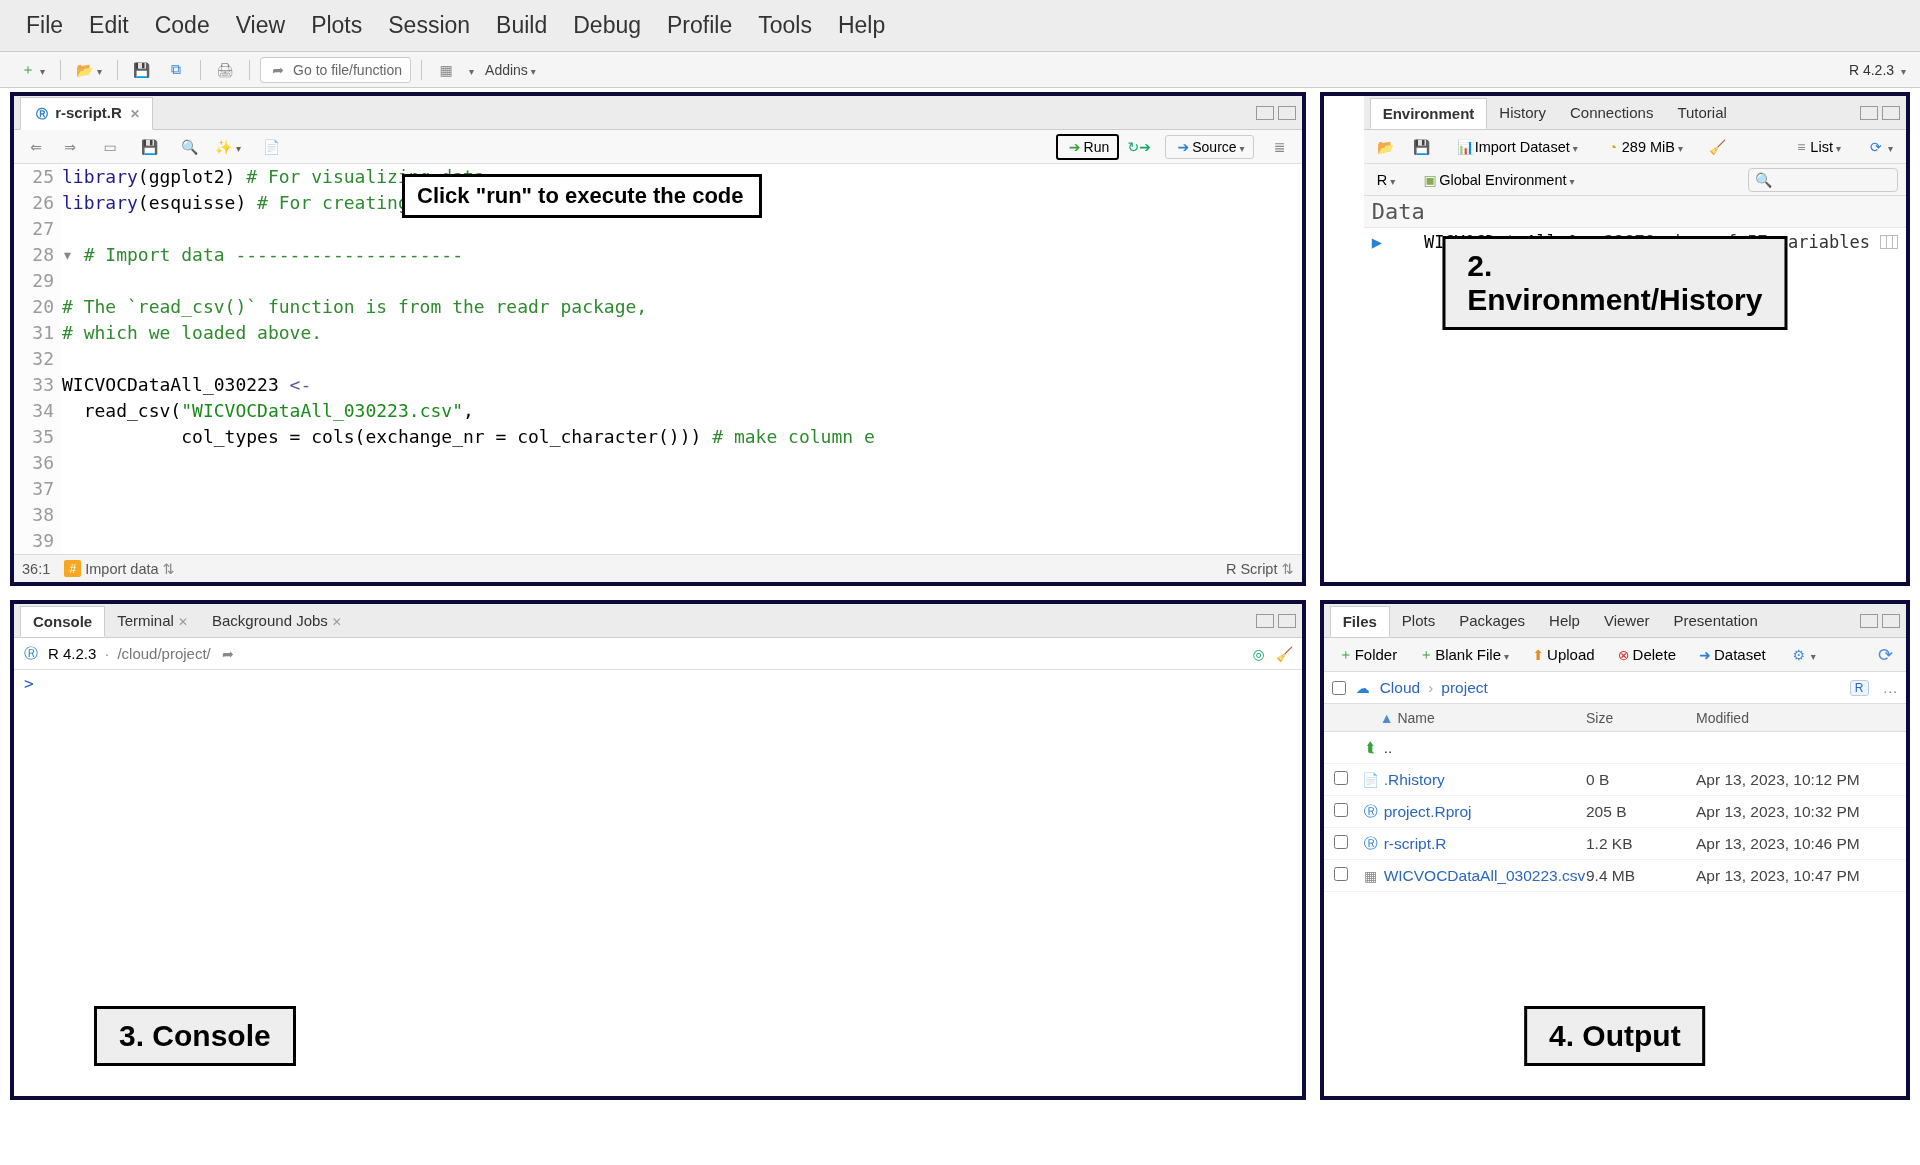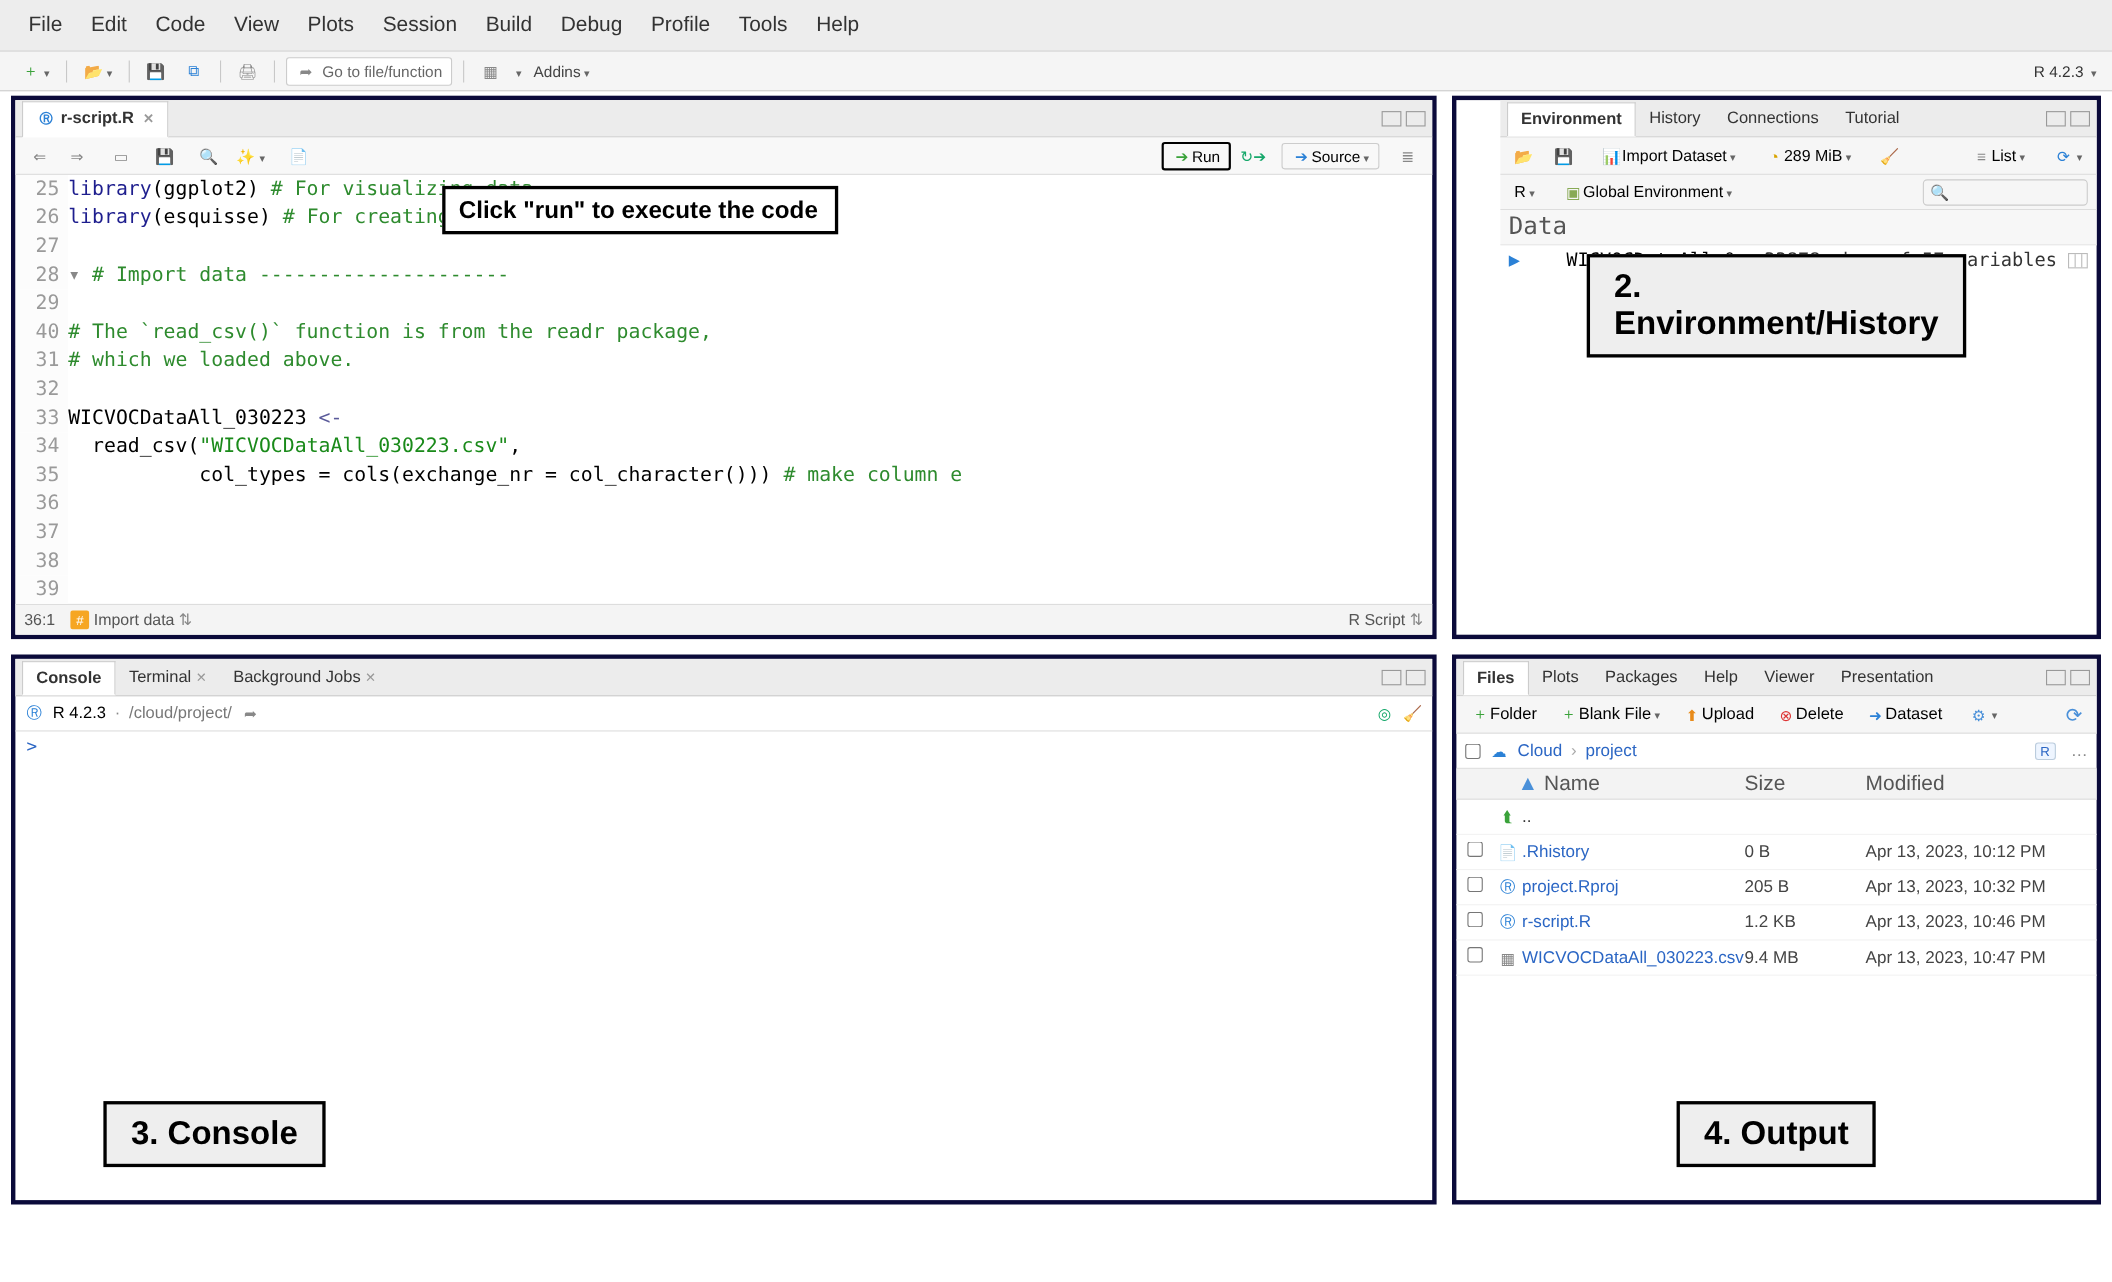--- a/index.html
+++ b/index.html
@@ -1,19 +1,19 @@
 <!DOCTYPE html>
 <html><head>
 <meta charset="utf-8">
 <style>
 * { box-sizing: border-box; margin: 0; padding: 0; }
 body { font-family: Arial, Helvetica, sans-serif; font-size: 14px; background: #fff; color: #000; }
 
 
-.menubar { display: flex; gap: 26px; padding: 12px 26px; background: #ededed; border-bottom: 1px solid #ccc; font-size: 19px; color: #333; }
+.menubar { display: flex; gap: 26px; padding: 12px 26px; background: #ededed; border-bottom: 1px solid #ccc; font-size: 23px; color: #333; }
 .menubar span { cursor: pointer; }
 
 .toolbar { display: flex; align-items: center; gap: 6px; padding: 5px 14px; background: #f5f5f5; border-bottom: 1px solid #ccc; font-size: 14px; color: #444; height: 36px; }
 .toolbar .sep { width: 1px; height: 20px; background: #c8c8c8; margin: 0 4px; }
 .toolbar .pill { display: inline-flex; align-items: center; border: 1px solid #ccc; border-radius: 3px; height: 26px; padding: 0 8px; background: #fff; color: #666; gap:6px; }
 .toolbar .r-version { margin-left: auto; color: #333; }
 .ic { display:inline-flex; align-items:center; justify-content:center; width:18px; height:18px; font-size:14px; }
 .caret::after { content:"▾"; font-size:10px; color:#666; margin-left:3px; }
 .small-btn { display:inline-flex; align-items:center; justify-content:center; border:1px solid transparent; border-radius:3px; padding:1px 4px; cursor:pointer; }
 
@@ -62,21 +62,21 @@
 .env-row .grid-ic::after{content:"";position:absolute;left:66%;top:0;bottom:0;width:1px;background:#bbb;}
 
 
 .files-toolbar { display:flex; align-items:center; gap:10px; background:#f6f6f6; border-bottom:1px solid #ddd; height:34px; padding:0 8px; font-size:15px; }
 .files-toolbar .gear { margin-left:4px; color:#4a90d9; }
 .files-toolbar .refresh { margin-left:auto; color:#4a90d9; font-size:18px; }
 .crumb-bar { display:flex; align-items:center; gap:8px; border-bottom:1px solid #ddd; height:32px; padding:0 8px; font-size:15.5px; }
 .crumb-bar a { color:#2b66c4; text-decoration:none; }
 .crumb-bar .chev { color:#aaa; }
 .rproj-badge { margin-left:auto; border:1px solid #bcd; border-radius:3px; padding:0 4px; font-size:12px; color:#2b66c4; background:#eef5ff; }
-.filehdr { display:flex; align-items:center; background:#f3f3f3; border-bottom:1px solid #ddd; height:28px; font-size:19px; color:#555; }
+.filehdr { display:flex; align-items:center; background:#f3f3f3; border-bottom:1px solid #ddd; height:28px; font-size:14px; color:#555; }
 .filehdr .col-ck { width:34px; }
 .filehdr .col-name { flex:1; padding-left:22px; }
 .filehdr .col-size { width:110px; }
 .filehdr .col-mod { width:210px; }
 .filerow { display:flex; align-items:center; height:32px; font-size:15.5px; border-bottom:1px solid #f2f2f2; }
 .filerow .col-ck { width:34px; text-align:center; }
 .filerow .col-ic { width:26px; text-align:center; font-size:14px;}
 .filerow .col-name { flex:1; color:#2b66c4; }
 .filerow .col-size { width:110px; color:#444; }
 .filerow .col-mod { width:210px; color:#444; }
@@ -223,21 +223,21 @@
         </div>
         <div class="editor-row">
           <div class="gutter">28</div>
           <div class="codecell"><span style="color: rgb(136, 136, 136);">▾ </span><span class="kw-comment"># Import data ---------------------</span></div>
         </div>
         <div class="editor-row">
           <div class="gutter">29</div>
           <div class="codecell"><span></span></div>
         </div>
         <div class="editor-row">
-          <div class="gutter">40</div>
+          <div class="gutter">20</div>
           <div class="codecell"><span class="kw-comment"># The `read_csv()` function is from the readr package,</span></div>
         </div>
         <div class="editor-row">
           <div class="gutter">31</div>
           <div class="codecell"><span class="kw-comment"># which we loaded above.</span></div>
         </div>
         <div class="editor-row">
           <div class="gutter">32</div>
           <div class="codecell"><span></span></div>
         </div>

